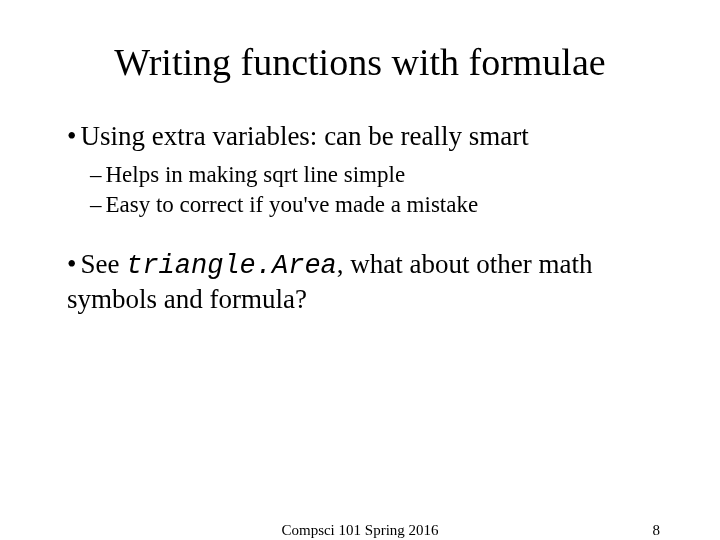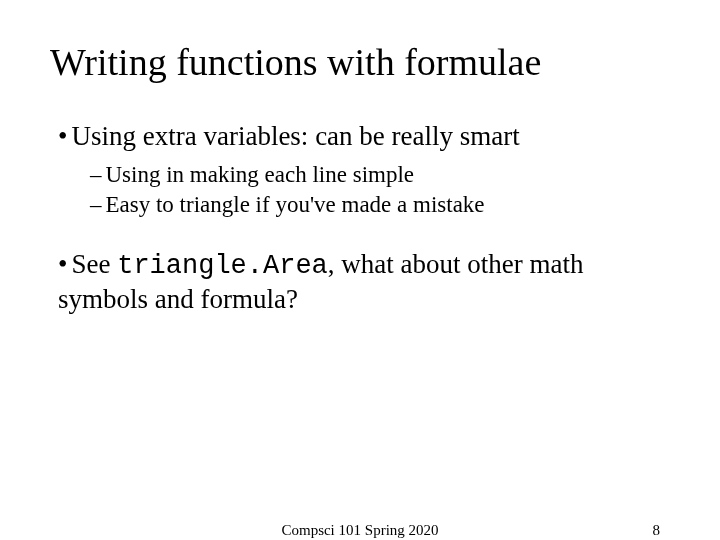--- a/index.html
+++ b/index.html
@@ -7,40 +7,41 @@
       width: 720px;
       height: 540px;
       background: #fff;
       font-family: "Times New Roman", Times, serif;
       color: #000;
       position: relative;
       padding: 40px 50px 0 50px;
     }
     .title {
       font-size: 38px;
+      text-align: center;
       margin-bottom: 36px;
       font-weight: normal;
     }
     .bullet-section { margin-bottom: 28px; }
     .bullet {
       font-size: 27px;
-      margin-left: 8px;
+      margin-left: 17px;
       line-height: 1.25;
     }
     .bullet-marker { margin-right: 4px; }
     .sub-bullets {
       margin-top: 6px;
       margin-left: 40px;
     }
     .sub-bullet {
       font-size: 23px;
       line-height: 1.3;
     }
     .dash { margin-right: 4px; }
-    .code { font-family: "Courier New", Courier, monospace; }
+    .code { font-family: "Courier New", Courier, monospace; font-style: italic; }
     .footer {
       position: absolute;
       bottom: 18px;
       left: 0;
       width: 100%;
       font-size: 15px;
     }
     .footer-center {
       position: absolute;
       left: 50%;
@@ -55,32 +56,32 @@
 <body>
 
 <h1 class="title">Writing functions with formulae</h1>
 
 <div class="bullet-section">
   <div class="bullet">
     <span class="bullet-marker">•</span><span>Using extra variables: can be really smart</span>
   </div>
   <div class="sub-bullets">
     <div class="sub-bullet">
-      <span class="dash">–</span><span>Using in making each line simple</span>
+      <span class="dash">–</span><span>Helps in making sqrt line simple</span>
     </div>
     <div class="sub-bullet">
-      <span class="dash">–</span><span>Easy to triangle if you've made a mistake</span>
+      <span class="dash">–</span><span>Easy to correct if you've made a mistake</span>
     </div>
   </div>
 </div>
 
 <div class="bullet-section">
   <div class="bullet">
     <span class="bullet-marker">•</span><span>See </span><span class="code">triangle.Area</span><span>, what about other math symbols and formula?</span>
   </div>
   <div class="sub-bullets">
   </div>
 </div>
 
 <div class="footer">
-  <span class="footer-center">Compsci 101 Spring 2020</span>
+  <span class="footer-center">Compsci 101 Spring 2016</span>
   <span class="footer-right">8</span>
 </div>
 
 </body></html>

